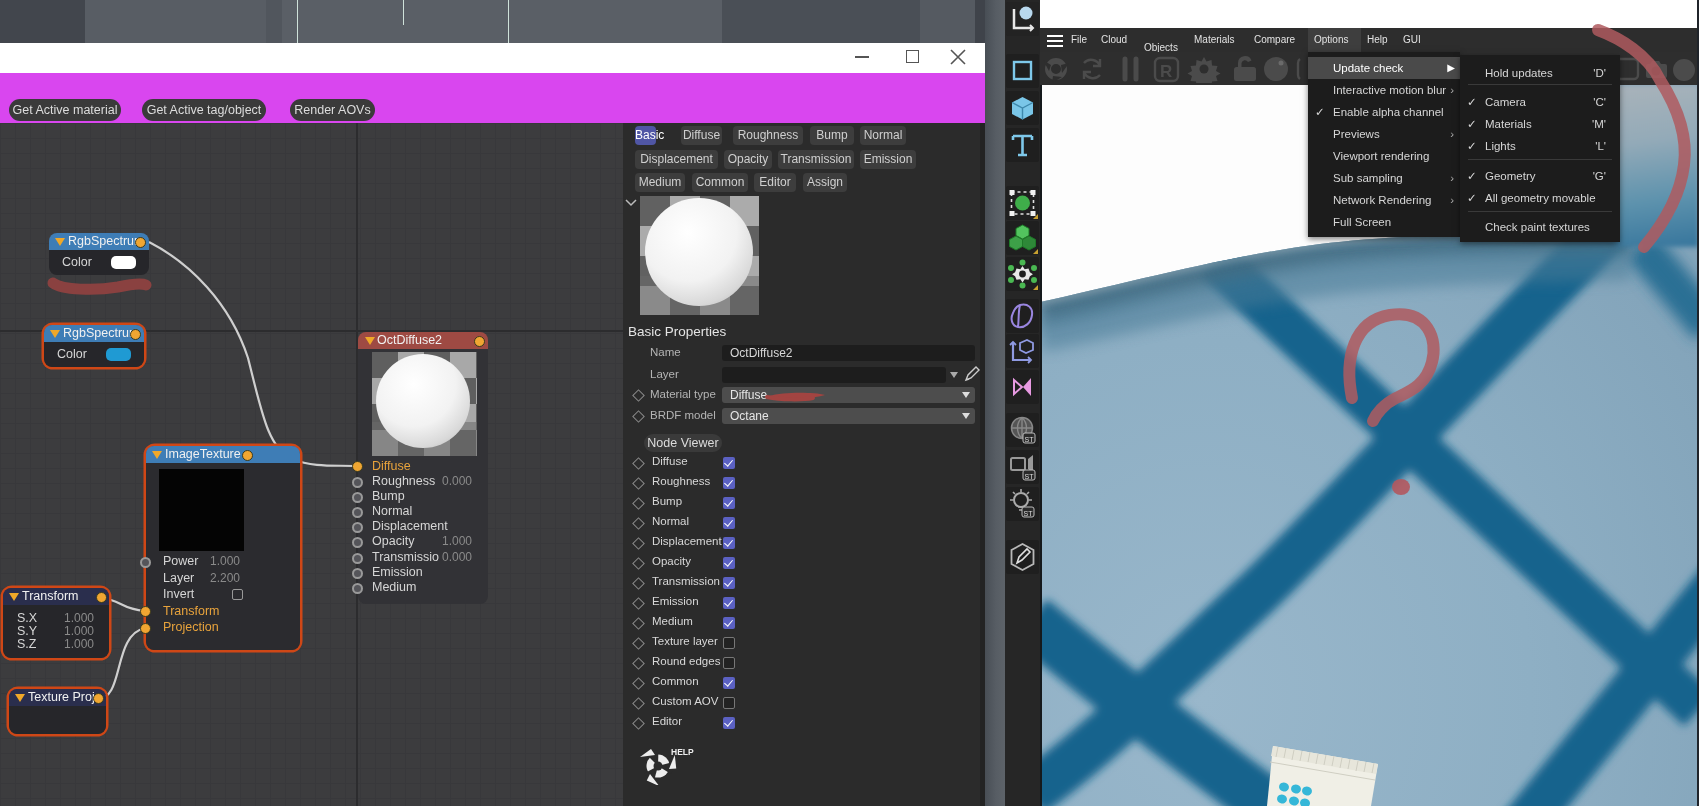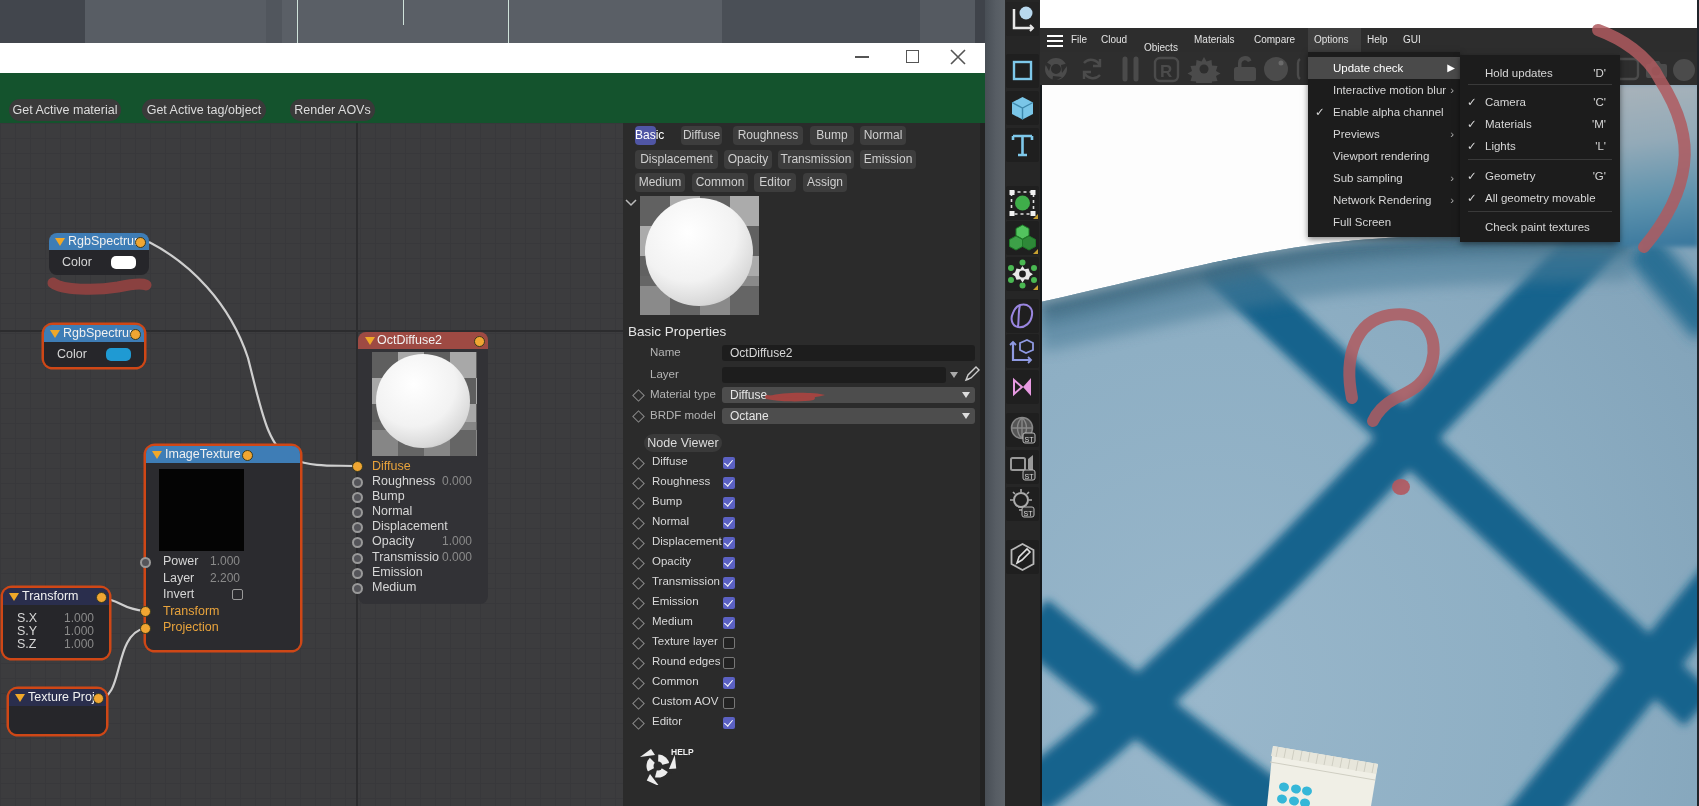--- a/index.html
+++ b/index.html
@@ -3,21 +3,21 @@
 <meta charset="utf-8">
 <style>
 html,body{margin:0;padding:0;width:1699px;height:806px;overflow:hidden;background:#54585c;font-family:"Liberation Sans",sans-serif;}
 .abs{position:absolute;}
 #stage{position:relative;width:1699px;height:806px;}
 
 #c4dtop{left:0;top:0;width:985px;height:43px;background:#565b62;}
 
 #newin{left:0;top:43px;width:985px;height:763px;background:#262626;}
 #netitle{left:0;top:0;width:985px;height:30px;background:#ffffff;}
-#nehead{left:0;top:30px;width:985px;height:50px;background:#14532d;}
+#nehead{left:0;top:30px;width:985px;height:50px;background:#d946ef;}
 .pill{position:absolute;height:22px;background:#3a3a3a;border-radius:11px;color:#dcdcdc;font-size:12.5px;line-height:22px;text-align:center;}
 #graph{left:0;top:80px;width:623px;height:683px;background:#3c3c3e;
  background-image:linear-gradient(#38383b 1px,transparent 1px),linear-gradient(90deg,#38383b 1px,transparent 1px);
  background-size:15px 15px;overflow:hidden;}
 .axis{position:absolute;background:#2c2c2e;}
 
 .node{position:absolute;border-radius:9px;}
 .nhead{position:absolute;left:0;top:0;right:0;height:17px;border-radius:8px 8px 0 0;color:#f0f0f0;font-size:12.5px;line-height:17px;white-space:nowrap;overflow:hidden;}
 .nbody{position:absolute;left:0;top:17px;right:0;bottom:0;background:#26262a;border-radius:0 0 8px 8px;}
 .sel{box-shadow:0 0 0 2.5px #cf4716;}

